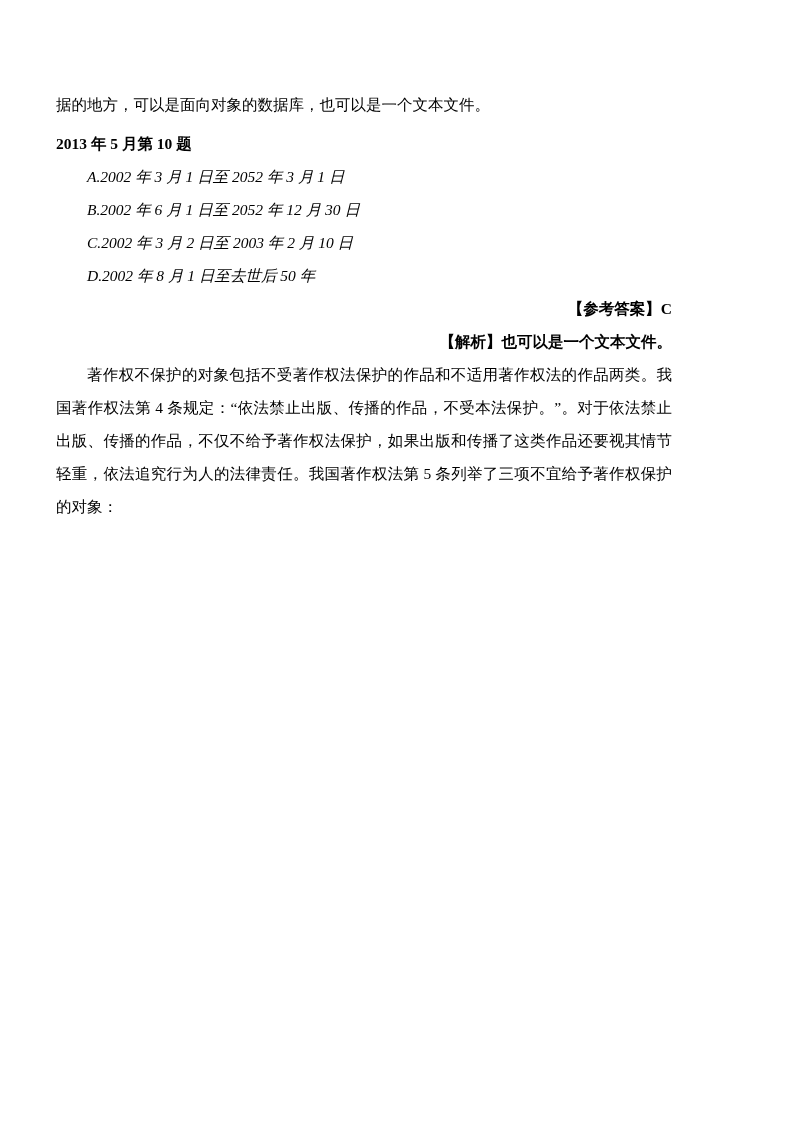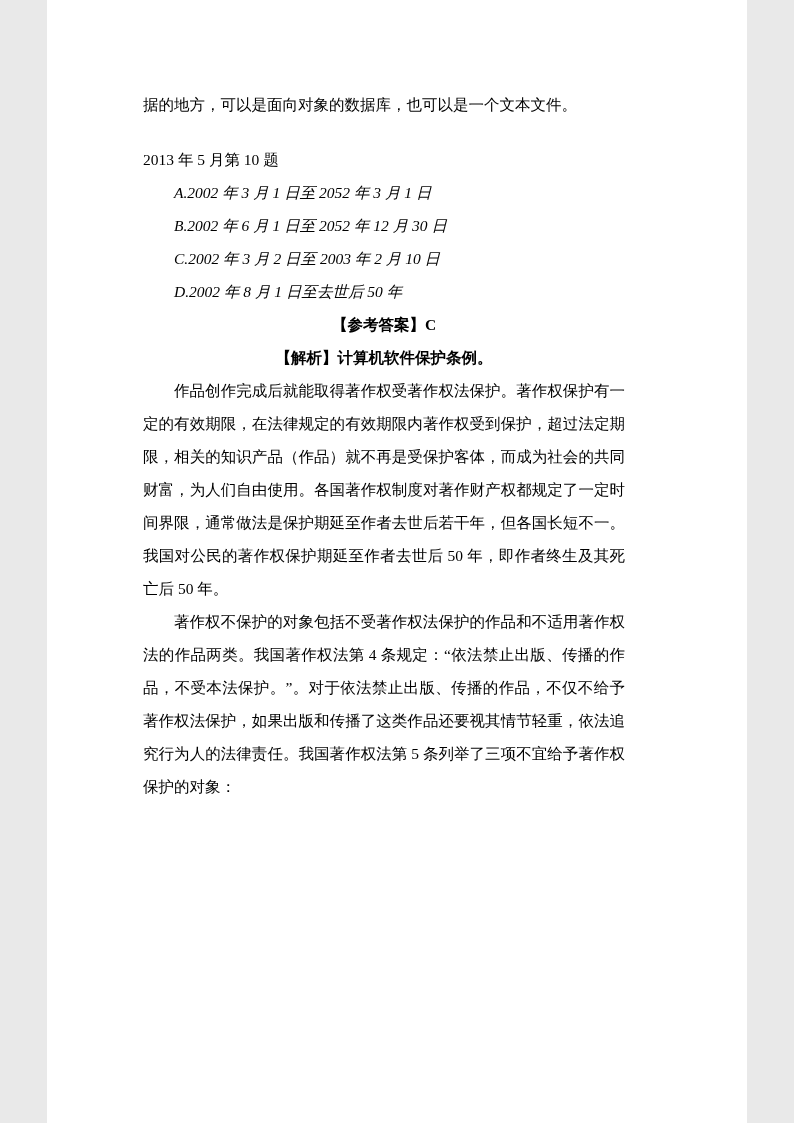--- a/index.html
+++ b/index.html
@@ -2,56 +2,56 @@
 <html><head>
 <meta charset="utf-8">
 <style>
   html, body {
     margin: 0;
     padding: 0;
     background: #e9e9e9;
   }
   .sheet {
     position: relative;
-    width: 700px;
+    width: 794px;
     height: 1123px;
     margin: 0 auto;
     background: #ffffff;
     color: #000000;
     font-family: "Liberation Serif", "DejaVu Serif", serif;
     box-sizing: border-box;
-    padding: 88px 122px 0 96px;
+    padding: 88px 122px 0 56px;
     overflow: hidden;
   }
   .sheet p {
     margin: 0;
     font-size: 15.5px;
     line-height: 33px;
     text-align: justify;
     text-indent: 2em;
     word-break: break-all;
   }
   p.noindent {
     text-indent: 0;
   }
   p.heading {
-    font-weight: normal;
+    font-weight: bold;
     text-indent: 0;
     text-align: left;
-    margin-top: 22px;
+    margin-top: 6px;
   }
   p.option {
     text-indent: 2em;
     text-align: left;
     font-style: italic;
   }
   p.bold {
     font-weight: bold;
     text-indent: 0;
-    text-align: center;
+    text-align: right;
   }
 </style>
 </head>
 <body>
 
 <div class="sheet">
 
   <p class="noindent">据的地方，可以是面向对象的数据库，也可以是一个文本文件。</p>
 
 
@@ -61,20 +61,19 @@
   <p class="option">A.2002 年 3 月 1 日至 2052 年 3 月 1 日</p>
 
   <p class="option">B.2002 年 6 月 1 日至 2052 年 12 月 30 日</p>
 
   <p class="option">C.2002 年 3 月 2 日至 2003 年 2 月 10 日</p>
 
   <p class="option">D.2002 年 8 月 1 日至去世后 50 年</p>
 
   <p class="bold">【参考答案】C</p>
 
-  <p class="bold">【解析】计算机软件保护条例。</p>
+  <p class="bold">【解析】也可以是一个文本文件。</p>
 
-  <p>作品创作完成后就能取得著作权受著作权法保护。著作权保护有一定的有效期限，在法律规定的有效期限内著作权受到保护，超过法定期限，相关的知识产品（作品）就不再是受保护客体，而成为社会的共同财富，为人们自由使用。各国著作权制度对著作财产权都规定了一定时间界限，通常做法是保护期延至作者去世后若干年，但各国长短不一。我国对公民的著作权保护期延至作者去世后 50 年，即作者终生及其死亡后 50 年。</p>
 
 
   <p>著作权不保护的对象包括不受著作权法保护的作品和不适用著作权法的作品两类。我国著作权法第 4 条规定：“依法禁止出版、传播的作品，不受本法保护。”。对于依法禁止出版、传播的作品，不仅不给予著作权法保护，如果出版和传播了这类作品还要视其情节轻重，依法追究行为人的法律责任。我国著作权法第 5 条列举了三项不宜给予著作权保护的对象：</p>
 
 </div>
 
 </body></html>

